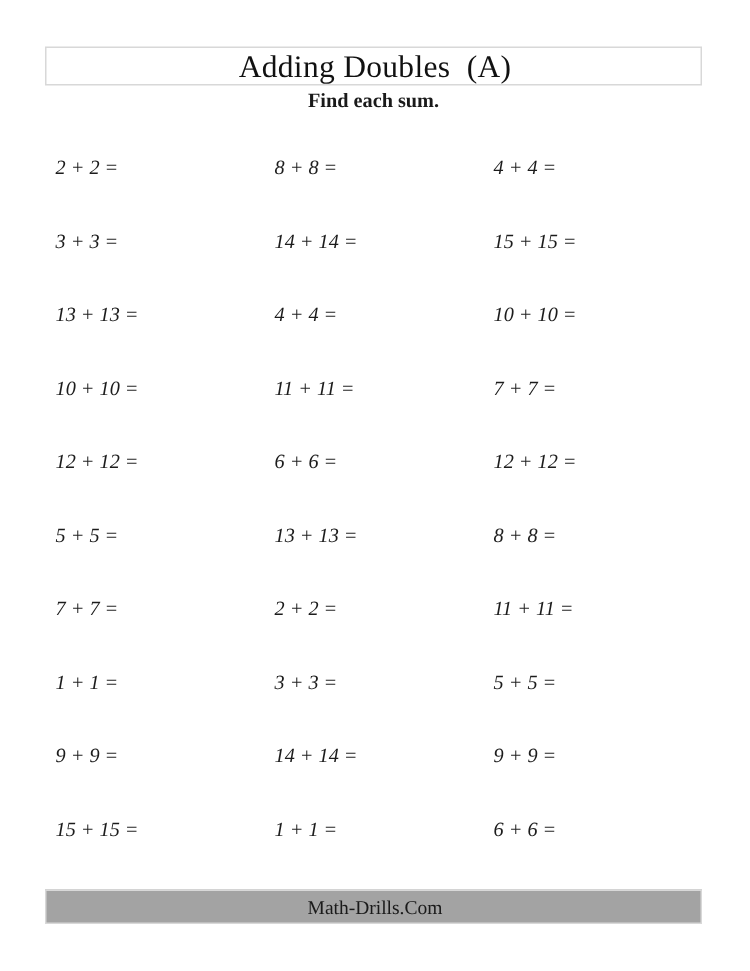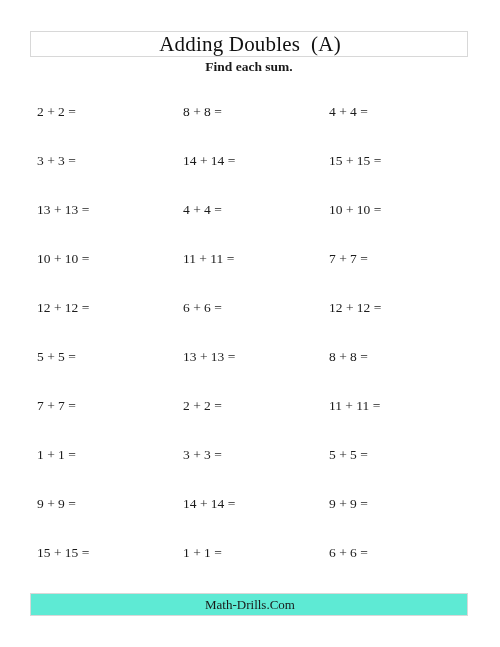--- a/index.html
+++ b/index.html
@@ -63,20 +63,21 @@
   
   .grid {
     position: absolute;
     left: 0;
     top: 100px;
     width: 500px;
   }
   .prob-row {
     position: relative;
     height: 49px;
+    font-style: italic;
   }
   .prob {
     position: absolute;
     top: 3px;
     font-size: 13.5px;
     line-height: 18px;
     color: #1c1c1c;
     white-space: pre;
   }
   .col-0 { left: 37px; }
@@ -85,21 +86,21 @@
 
   
   .footer-box {
     position: absolute;
     left: 30px;
     top: 593px;
     width: 438px;
     height: 23px;
     border: 1px solid #d8d8d8;
     box-sizing: border-box;
-    background: #5eead4;
+    background: #a3a3a3;
   }
   .footer-text {
     position: absolute;
     left: 0;
     top: 2px;
     width: 438px;
     text-align: center;
     font-size: 13px;
     line-height: 17px;
     color: #1a1a1a;

